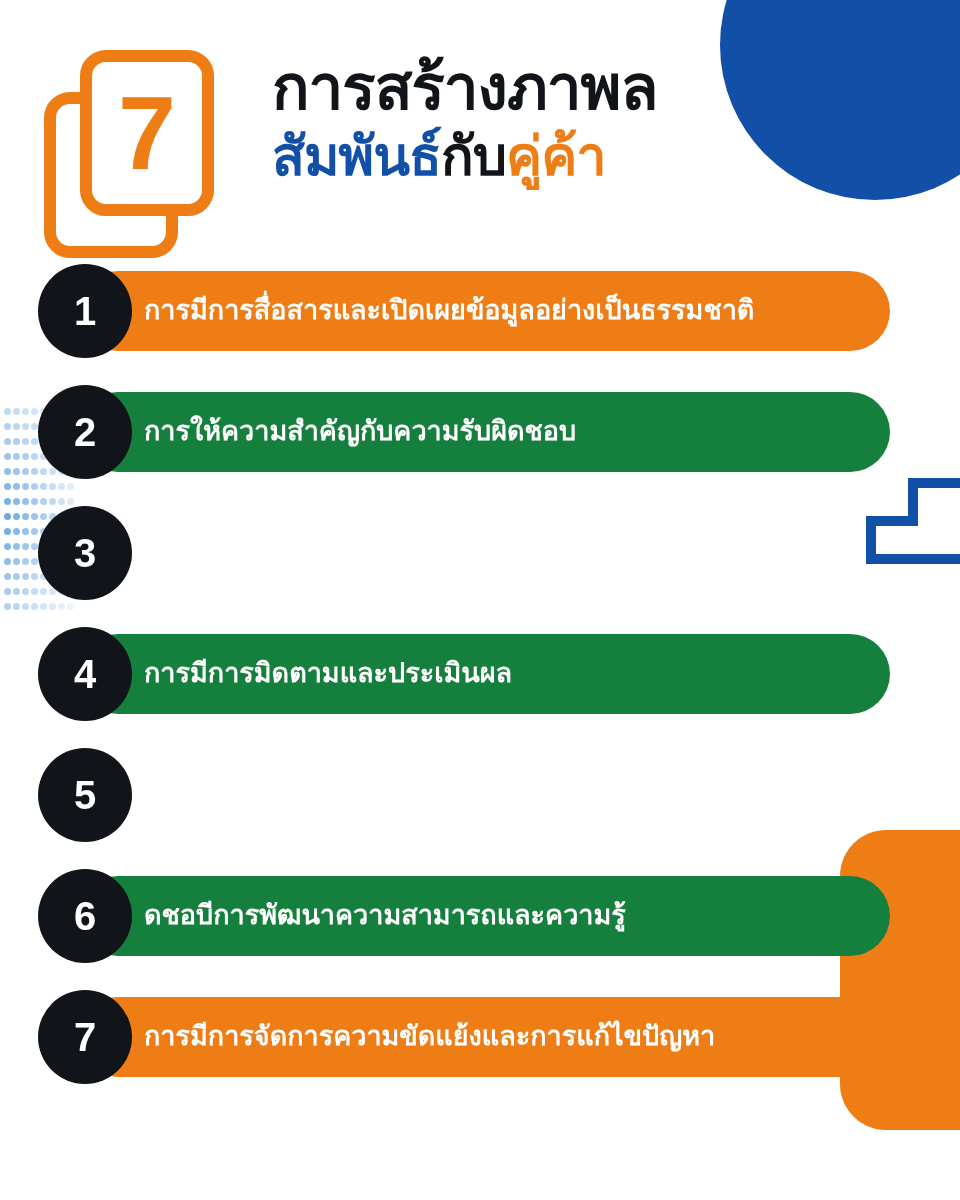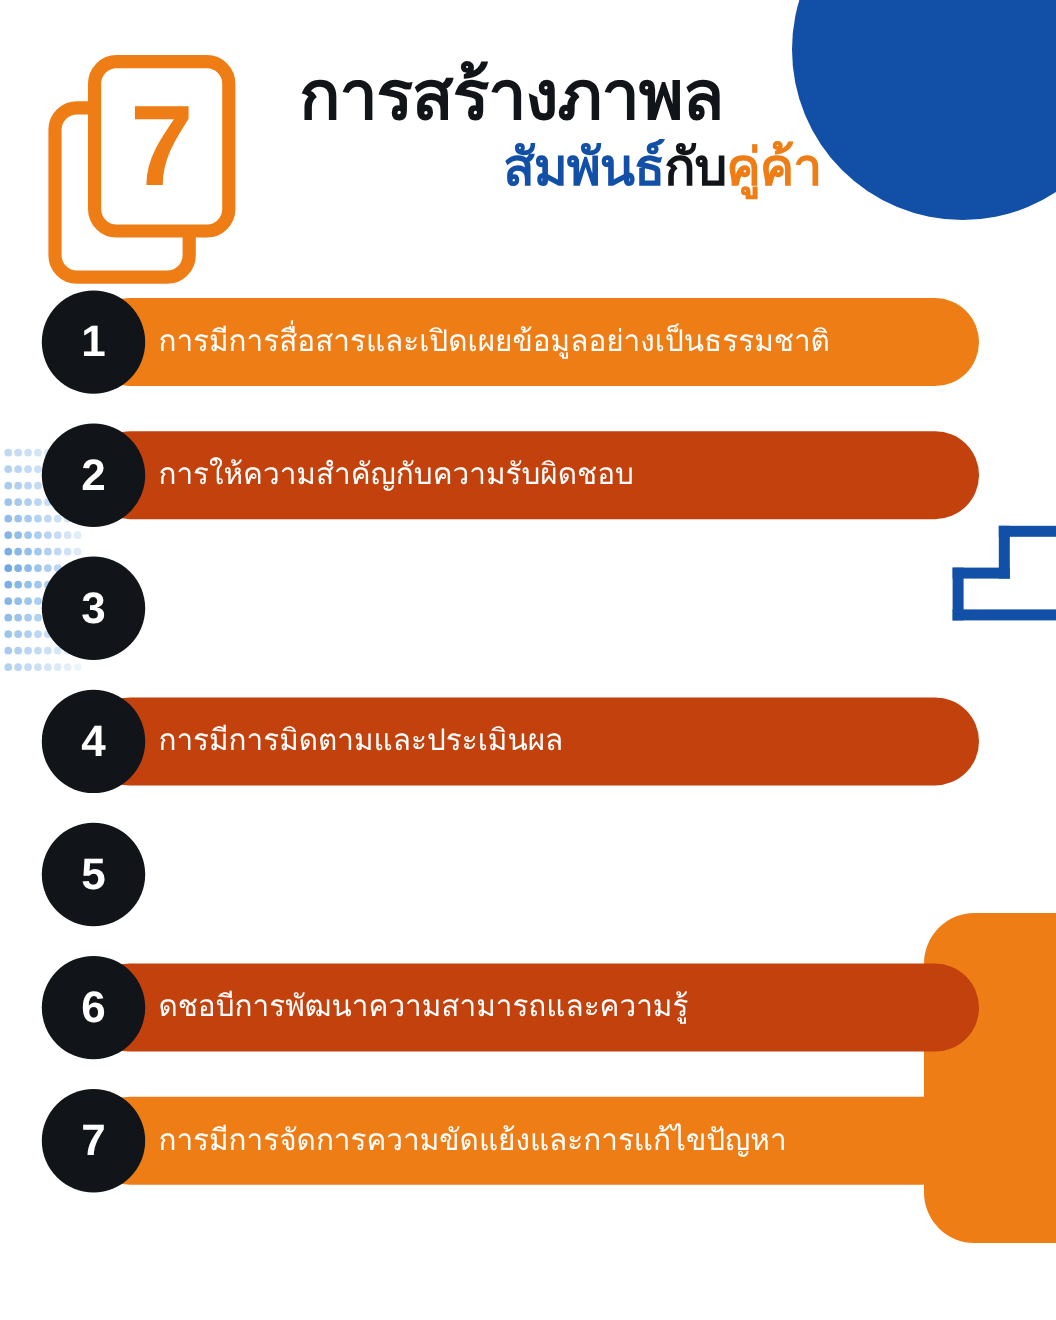--- a/index.html
+++ b/index.html
@@ -123,26 +123,25 @@
     width: 660px;
   }
   .title-line1 {
     font-size: 62px;
     font-weight: bold;
     color: #111418;
     line-height: 1.15;
     letter-spacing: -1px;
   }
   .title-line2 {
-    font-size: 47px;
+    font-size: 54px;
     font-weight: bold;
     line-height: 1.15;
     letter-spacing: -1px;
     margin-top: 2px;
-    text-align: center;
   }
   .t-blue { color: #1250a8; }
   .t-dark { color: #111418; }
   .t-orange { color: #ee7d16; }
 
   
   .list {
     position: absolute;
     left: 0;
     top: 264px;
@@ -157,25 +156,25 @@
     position: absolute;
     left: 78px;
     top: 7px;
     width: 812px;
     height: 80px;
     border-radius: 40px;
     display: flex;
     align-items: center;
   }
   .bar.orange { background: #ee7d16; }
-  .bar.blue { background: #c2410c; }
+  .bar.blue { background: #15803d; }
   .bar-text {
     color: #ffffff;
     font-size: 27px;
-    font-weight: normal;
+    font-weight: bold;
     padding-left: 66px;
     padding-right: 26px;
     line-height: 1.25;
     white-space: nowrap;
   }
   .circle {
     position: absolute;
     left: 38px;
     top: 0;
     width: 94px;

